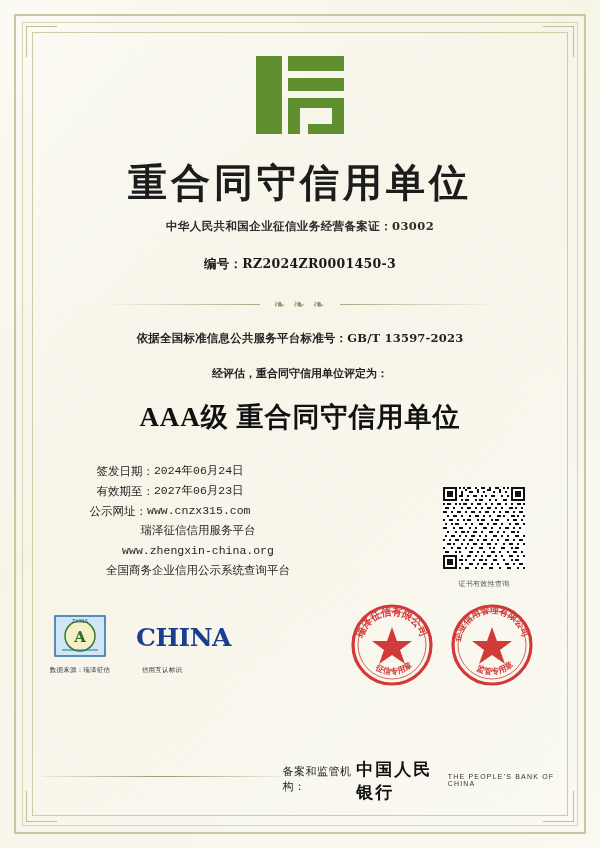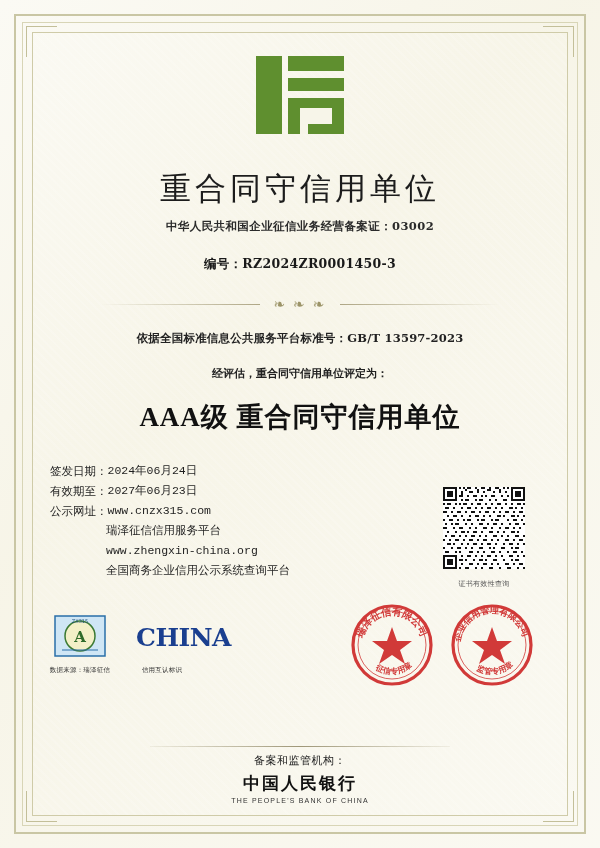--- a/index.html
+++ b/index.html
@@ -63,23 +63,23 @@
 
   
   .logo {
     margin-top: 12px;
     width: 92px;
     height: 82px;
     position: relative;
   }
 
   .title-main {
-    margin-top: 32px;
-    font-size: 31px;
-    font-weight: normal;
+    margin-top: 20px;
+    font-size: 39px;
+    font-weight: bold;
     letter-spacing: 4px;
     color: #1c1c1c;
     font-family: "DejaVu Serif", "Liberation Serif", serif;
   }
   .title-sub {
     margin-top: 9px;
     font-size: 11.5px;
     color: #2a2a2a;
     letter-spacing: 0.4px;
     font-family: "DejaVu Serif", "Liberation Serif", serif;
@@ -162,21 +162,21 @@
     align-items: flex-start;
     padding: 0 8px;
     box-sizing: border-box;
   }
   .details {
     font-size: 11.5px;
     color: #1f1f1f;
     line-height: 20px;
     font-family: "DejaVu Serif", "Liberation Serif", serif;
   }
-  .details .row { display: flex; }
+  .details .row { display: flex; justify-content: center; }
   .details .lbl { white-space: nowrap; }
   .details .val { white-space: nowrap; font-family: Liberation Mono, monospace; }
   .details .indent { padding-left: 56px; }
 
   .qr-wrap {
     width: 100px;
     display: flex;
     flex-direction: column;
     align-items: center;
     margin-right: 16px;
@@ -246,21 +246,21 @@
     height: 96px;
     position: relative;
   }
 
   
   .footer {
     position: absolute;
     left: 0; right: 0;
     bottom: 2px;
     display: flex;
-    flex-direction: column;
+    flex-direction: row;
     align-items: center;
   }
   .footer-rule {
     width: 300px;
     height: 1px;
     background: linear-gradient(to right, rgba(150,140,100,0.1), rgba(120,110,70,0.7), rgba(150,140,100,0.1));
     margin-bottom: 6px;
   }
   .footer-label {
     font-size: 11px;

